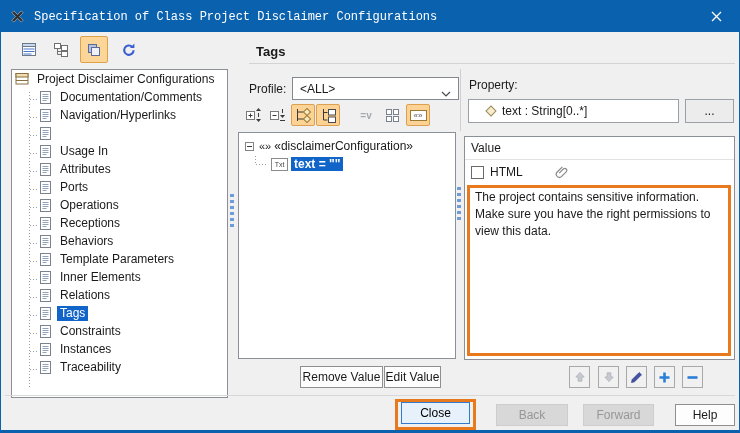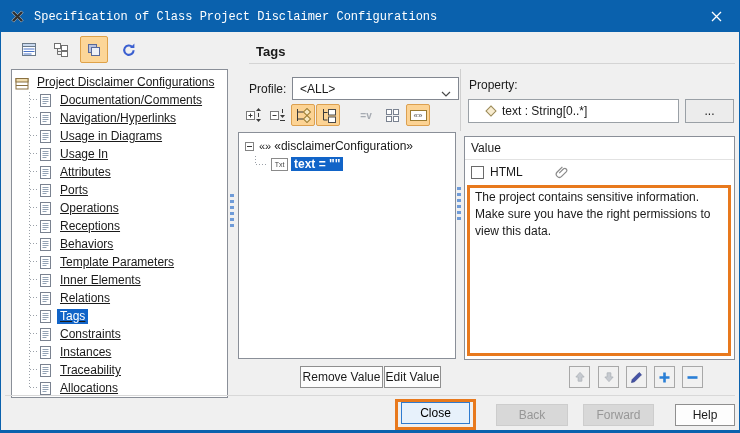--- a/index.html
+++ b/index.html
@@ -20,21 +20,21 @@
   
   .tags-header{position:absolute;left:255px;top:43px;font-size:13px;font-weight:bold;}
   .header-rule{position:absolute;left:248px;top:62px;width:486px;height:1px;background:#d4d4d4;}
   
   .panel{position:absolute;background:#fff;border:1px solid #8a8f98;}
   .left-panel{left:10px;top:68px;width:217px;height:329px;padding-top:2px;overflow:hidden;}
   .mid-panel{left:237px;top:131px;width:218px;height:227px;padding:4px 0 0 6px;}
   .value-panel{left:463px;top:135px;width:271px;height:224px;}
   
   .tree{position:relative;}
-  .trow{height:18px;display:flex;align-items:flex-end;white-space:nowrap;position:relative;text-decoration:underline;}
+  .trow{height:18px;display:flex;align-items:flex-start;white-space:nowrap;position:relative;}
   .trow .icon{margin-right:5px;flex:0 0 auto;display:flex;}
   .root-row{padding-left:3px;}
   .child-row{padding-left:27px;}
   .lbl{padding:0 3px;line-height:15px;}
   .lbl.sel{background:#1164c8;color:#fff;}
   .dot-h{background-image:repeating-linear-gradient(to right,#9aa0a8 0 1px,transparent 1px 3px);height:1px;}
   .dot-v{background-image:repeating-linear-gradient(to bottom,#9aa0a8 0 1px,transparent 1px 3px);width:1px;}
   .trunk{position:absolute;left:17px;top:20px;height:297px;}
   .child-row .conn{position:absolute;left:18px;top:9px;width:8px;}
   
@@ -180,21 +180,20 @@
       <span class="lbl">Navigation/Hyperlinks</span>
     </div>
           <div class="trow child-row">
       <span class="dot-h conn"></span>
       <span class="icon">
         <svg width="13" height="15" viewBox="0 0 13 15">
                 <rect x="1.5" y="1.5" width="10" height="12" fill="#fff" stroke="#7a8290"></rect>
                 <path d="M3.5 4.5 h6 M3.5 6.5 h6 M3.5 8.5 h6 M3.5 10.5 h4" stroke="#93a2b4" stroke-width="1"></path>
               </svg>
       </span>
-      <span class="lbl">Usage in Diagrams</span>
     </div>
           <div class="trow child-row">
       <span class="dot-h conn"></span>
       <span class="icon">
         <svg width="13" height="15" viewBox="0 0 13 15">
                 <rect x="1.5" y="1.5" width="10" height="12" fill="#fff" stroke="#7a8290"></rect>
                 <path d="M3.5 4.5 h6 M3.5 6.5 h6 M3.5 8.5 h6 M3.5 10.5 h4" stroke="#93a2b4" stroke-width="1"></path>
               </svg>
       </span>
       <span class="lbl">Usage In</span>
@@ -311,30 +310,20 @@
     </div>
           <div class="trow child-row">
       <span class="dot-h conn"></span>
       <span class="icon">
         <svg width="13" height="15" viewBox="0 0 13 15">
                 <rect x="1.5" y="1.5" width="10" height="12" fill="#fff" stroke="#7a8290"></rect>
                 <path d="M3.5 4.5 h6 M3.5 6.5 h6 M3.5 8.5 h6 M3.5 10.5 h4" stroke="#93a2b4" stroke-width="1"></path>
               </svg>
       </span>
       <span class="lbl">Traceability</span>
-    </div>
-          <div class="trow child-row">
-      <span class="dot-h conn"></span>
-      <span class="icon">
-        <svg width="13" height="15" viewBox="0 0 13 15">
-                <rect x="1.5" y="1.5" width="10" height="12" fill="#fff" stroke="#7a8290"></rect>
-                <path d="M3.5 4.5 h6 M3.5 6.5 h6 M3.5 8.5 h6 M3.5 10.5 h4" stroke="#93a2b4" stroke-width="1"></path>
-              </svg>
-      </span>
-      <span class="lbl">Allocations</span>
     </div>
         </div>
     </div>
   </div>
 
   <div class="split" style="left:229px;top:193px;"></div>
   <div class="split" style="left:456px;top:186px;"></div>
   <div class="vline" style="left:459px;top:68px;height:62px;"></div>
 
   <span class="profile-label">Profile:</span>

